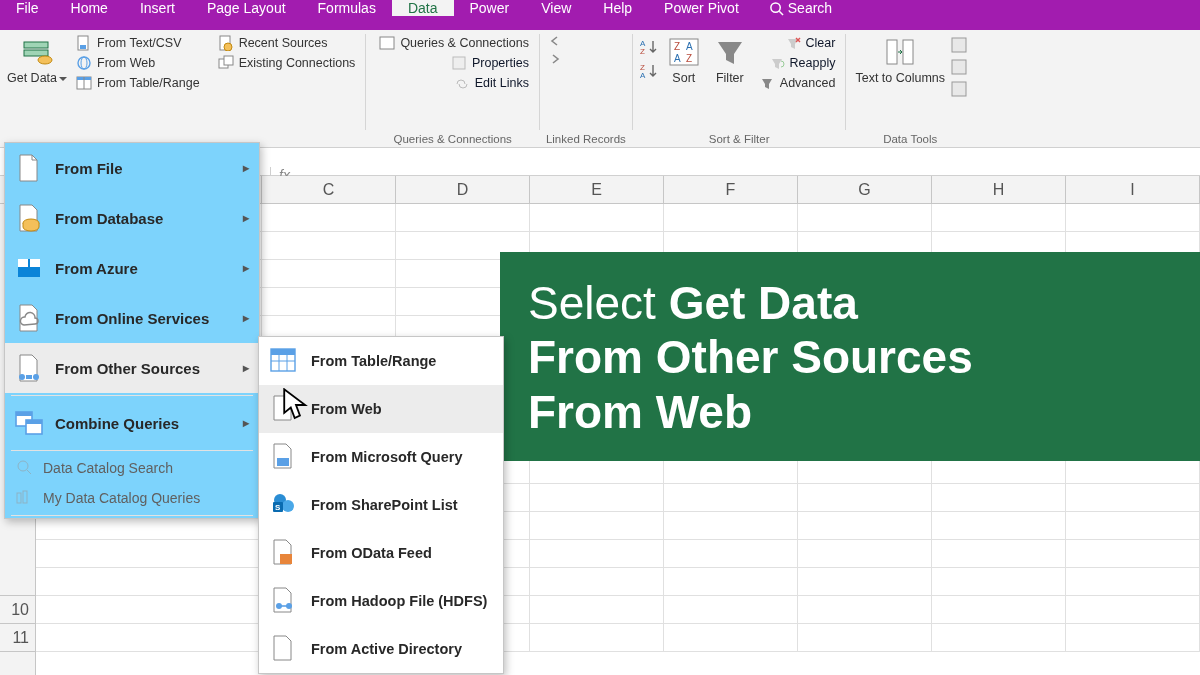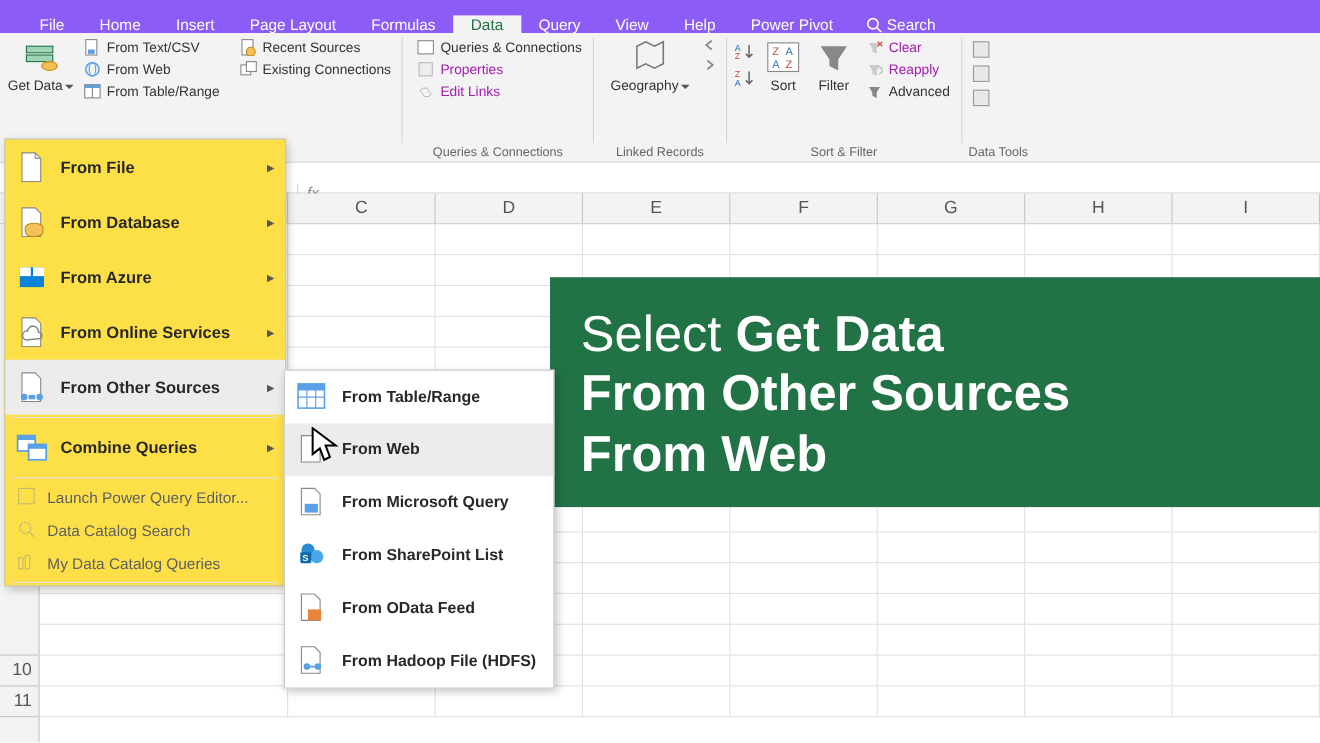--- a/index.html
+++ b/index.html
@@ -1,33 +1,33 @@
 <!DOCTYPE html>
 <html><head>
 <meta charset="utf-8">
 <style>
   * { box-sizing: border-box; margin: 0; padding: 0; font-family: "Segoe UI", Arial, sans-serif; }
   body { width: 1200px; height: 675px; overflow: hidden; background: #fff; position: relative; font-size: 14px; color: #333; }
 
   
-  .ribbon { background: #8b5cf6; height: 30px; display: flex; align-items: flex-end; padding-left: 20px; color: #fff; }
+  .ribbon { background: #a21caf; height: 30px; display: flex; align-items: flex-start; padding-left: 0; color: #fff; }
   .ribbon-tab { padding: 0 16px; display: flex; align-items: center; font-size: 14px; cursor: pointer; }
   .ribbon-tab.active { background: #f3f3f3; color: #217346; }
   .ribbon-search { display: flex; align-items: center; padding: 0 14px; gap: 4px; }
 
   
   .ribbon-body { background: #f3f3f3; height: 118px; border-bottom: 1px solid #d0d0d0; display: flex; }
   .rgroup-sep { width: 1px; background: #d5d5d5; margin: 4px 0 0 0; height: 96px; align-self: flex-start; }
   .group { display: flex; flex-direction: column; justify-content: flex-start; padding: 2px 6px 0 6px; position: relative; }
   .group-label { font-size: 11.5px; color: #666; text-align: center; margin-top: auto; padding: 2px 0 2px 0; white-space: nowrap; }
   .btn-big { display: flex; flex-direction: column; align-items: center; justify-content: flex-start; padding: 2px 3px 0 3px; min-width: 50px; height: 96px; cursor: pointer; }
   .btn-big .ico { width: 32px; height: 32px; margin-top: 2px; }
   .btn-big .lbl { font-size: 12.5px; text-align: center; line-height: 1.15; margin-top: 3px; }
   .btn-sm { display: flex; align-items: center; gap: 5px; padding: 2px 4px; font-size: 12.5px; cursor: pointer; white-space: nowrap; color: #333; }
-  .btn-sm.disabled, .group .disabled { color: #a21caf; }
+  .btn-sm.disabled, .group .disabled { color: #0f172a; justify-content: flex-end; }
   .btn-sm .mi { width: 16px; height: 16px; flex: 0 0 16px; }
   .drop-tri { display: inline-block; margin-left: 2px; border-left: 4px solid transparent; border-right: 4px solid transparent; border-top: 4px solid #555; vertical-align: middle; }
   .stack { display: flex; flex-direction: column; gap: 0; padding-top: 1px; }
   .hz { display:flex; align-items:flex-start; }
 
   
   .fbar { height: 28px; background: #fff; border-bottom: 1px solid #d0d0d0; display: flex; align-items: center; }
   .fx { font-style: italic; color: #888; font-size: 14px; padding: 0 8px; border-left: 1px solid #d0d0d0; margin-left: 270px; margin-top: 26px; }
 
   
@@ -36,21 +36,21 @@
 
   
   .grid { position: absolute; left: 0; right: 0; top: 204px; bottom: 0; background: #fff; }
   .rowhdr { position: absolute; left: 0; top: 0; bottom: 0; width: 36px; background: #f3f3f3; border-right: 1px solid #c6c6c6; }
   .rowhdr .rh { height: 28px; border-bottom: 1px solid #c6c6c6; display: flex; align-items: center; justify-content: flex-end; padding-right: 6px; color: #555; font-size: 16px; }
   .cells { position: absolute; left: 36px; right: 0; top: 0; bottom: 0; }
   .cellrow { height: 28px; border-bottom: 1px solid #e0e0e0; display: flex; }
   .cell { border-right: 1px solid #e0e0e0; }
 
   
-  .dd1 { position: absolute; left: 4px; top: 126px; width: 256px; background: #fde047; border: 1px solid #c6c6c6; box-shadow: 2px 3px 8px rgba(0,0,0,0.25); z-index: 50; }
+  .dd1 { position: absolute; left: 4px; top: 142px; width: 256px; background: #7dd3fc; border: 1px solid #c6c6c6; box-shadow: 2px 3px 8px rgba(0,0,0,0.25); z-index: 50; }
   .dd1 .big { display: flex; align-items: center; height: 50px; padding: 0 10px 0 8px; gap: 10px; cursor: pointer; font-size: 15px; font-weight: 600; color: #282828; }
   .dd1 .big.hl { background: #ececec; }
   .dd1 .big .ico { width: 32px; height: 32px; display: flex; align-items: center; justify-content: center; }
   .dd1 .big .arr { margin-left: auto; color: #555; font-size: 12px; }
   .dd1 .sep { height: 1px; background: #e2e2e2; margin: 2px 6px; }
   .dd1 .sm { display: flex; align-items: center; height: 30px; padding: 0 10px 0 10px; gap: 8px; font-size: 14px; color: #606060; cursor: pointer; }
   .dd1 .sm .ico { width: 20px; height: 20px; opacity: .55; }
 
   .dd2 { position: absolute; left: 258px; top: 336px; width: 246px; background: #fff; border: 1px solid #c6c6c6; box-shadow: 2px 3px 8px rgba(0,0,0,0.25); z-index: 60; }
   .dd2 .it { display: flex; align-items: center; height: 48px; padding: 0 10px 0 10px; gap: 12px; font-size: 14.5px; font-weight: 600; color: #282828; cursor: pointer; }
@@ -72,21 +72,21 @@
 </head>
 <body>
 
 <div class="ribbon">
   <div class="ribbon-tab">File</div>
   <div class="ribbon-tab">Home</div>
   <div class="ribbon-tab">Insert</div>
   <div class="ribbon-tab">Page Layout</div>
   <div class="ribbon-tab">Formulas</div>
   <div class="ribbon-tab active">Data</div>
-  <div class="ribbon-tab">Query</div>
+  <div class="ribbon-tab">Power</div>
   <div class="ribbon-tab">View</div>
   <div class="ribbon-tab">Help</div>
   <div class="ribbon-tab">Power Pivot</div>
   <div class="ribbon-search">
     <span>
       <svg width="15" height="15" viewBox="0 0 16 16">
           <circle cx="7" cy="7" r="5" fill="none" stroke="#fff" stroke-width="1.6"></circle>
           <line x1="11" y1="11" x2="15" y2="15" stroke="#fff" stroke-width="1.6"></line>
         </svg>
     </span>
@@ -191,28 +191,20 @@
             <span>Edit Links</span>
           </div>
       </div>
     </div>
     <div class="group-label">Queries &amp; Connections</div>
   </div>
   <div class="rgroup-sep"></div>
 
   <div class="group">
     <div class="hz">
-      <div class="btn-big" style="min-width:90px">
-        <span class="ico">
-            <svg width="32" height="32" viewBox="0 0 32 32">
-              <path d="M4 6v20l8-4 8 4 8-4V2l-8 4-8-4z" fill="none" stroke="#777" stroke-width="1.4"></path>
-            </svg>
-          </span>
-        <div class="lbl"><span>Geography</span><span class="drop-tri"></span></div>
-      </div>
       <div style="display:flex;flex-direction:column;justify-content:center;gap:8px;padding:4px 4px 0 4px;">
         <span>
             <svg width="10" height="10">
               <path d="M7 1L2 5l5 4" fill="none" stroke="#888" stroke-width="1.6"></path>
             </svg>
           </span>
         <span>
             <svg width="10" height="10">
               <path d="M3 1l5 4-5 4" fill="none" stroke="#888" stroke-width="1.6"></path>
             </svg>
@@ -290,20 +282,30 @@
             <span>Advanced</span>
           </div>
       </div>
     </div>
     <div class="group-label">Sort &amp; Filter</div>
   </div>
   <div class="rgroup-sep"></div>
 
   <div class="group">
     <div class="hz">
+      <div class="btn-big" style="min-width:64px">
+        <span class="ico">
+            <svg width="32" height="32" viewBox="0 0 32 32">
+              <rect x="3" y="4" width="10" height="24" fill="#fff" stroke="#888"></rect>
+              <rect x="19" y="4" width="10" height="24" fill="#fff" stroke="#888"></rect>
+              <path d="M14 16h4m-2-2 2 2-2 2" stroke="#217346" fill="none"></path>
+            </svg>
+          </span>
+        <div class="lbl">Text to Columns</div>
+      </div>
       <div class="stack" style="margin-left:2px;gap:4px;padding-top:4px;">
         <span>
             <svg width="18" height="18">
               <rect x="2" y="2" width="14" height="14" fill="#e8e8e8" stroke="#999"></rect>
             </svg>
           </span>
         <span>
             <svg width="18" height="18">
               <rect x="2" y="2" width="14" height="14" fill="#e8e8e8" stroke="#999"></rect>
             </svg>
@@ -570,28 +572,20 @@
           <rect x="12" y="12" width="16" height="4" fill="#5aa0e6"></rect>
         </svg>
       </span>
     <span>Combine Queries</span>
       <span class="arr">▸</span>
   </div>
   <div class="sep"></div>
   <div class="sm">
       <span class="ico">
         <svg width="18" height="18">
-          <rect x="2" y="2" width="14" height="14" fill="none" stroke="#999"></rect>
-        </svg>
-      </span>
-      <span>Launch Power Query Editor...</span>
-    </div>
-  <div class="sm">
-      <span class="ico">
-        <svg width="18" height="18">
           <circle cx="8" cy="8" r="5" fill="none" stroke="#999"></circle>
           <line x1="12" y1="12" x2="16" y2="16" stroke="#999"></line>
         </svg>
       </span>
       <span>Data Catalog Search</span>
     </div>
   <div class="sm">
       <span class="ico">
         <svg width="18" height="18">
           <rect x="2" y="5" width="4" height="10" fill="none" stroke="#999"></rect>
@@ -658,20 +652,28 @@
     <span class="ico">
         <svg width="28" height="28" viewBox="0 0 28 28">
           <path d="M5 2h12l5 5v19H5z" fill="#fff" stroke="#888"></path>
           <circle cx="10" cy="20" r="3" fill="#5aa0e6"></circle>
           <circle cx="20" cy="20" r="3" fill="#5aa0e6"></circle>
           <line x1="10" y1="20" x2="20" y2="20" stroke="#5aa0e6" stroke-width="1.6"></line>
         </svg>
       </span>
     <span>From Hadoop File (HDFS)</span>
   </div>
+  <div class="it">
+    <span class="ico">
+        <svg width="28" height="28" viewBox="0 0 28 28">
+          <path d="M5 2h12l5 5v19H5z" fill="#fff" stroke="#888"></path>
+        </svg>
+      </span>
+    <span>From Active Directory</span>
+  </div>
 </div>
 
 <span class="cursor">
   <svg width="28" height="34" viewBox="0 0 20 26">
       <path d="M1 1l0 18 5-4 3 8 4-2-3-8 7 0z" fill="#fff" stroke="#000" stroke-width="1.4"></path>
     </svg>
 </span>
 
 <div class="callout">
   <div class="ln"><span>Select </span><b>Get Data</b></div>

